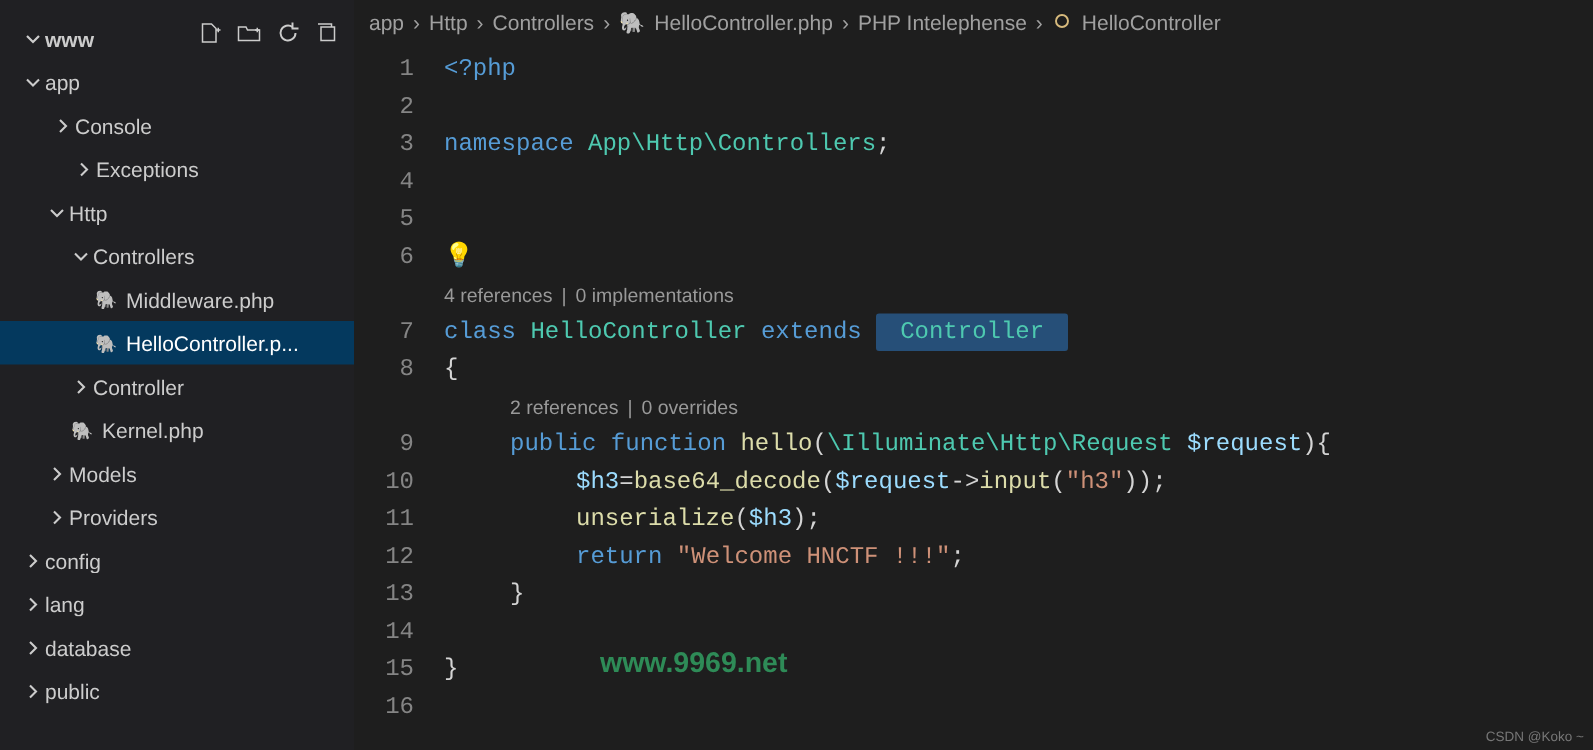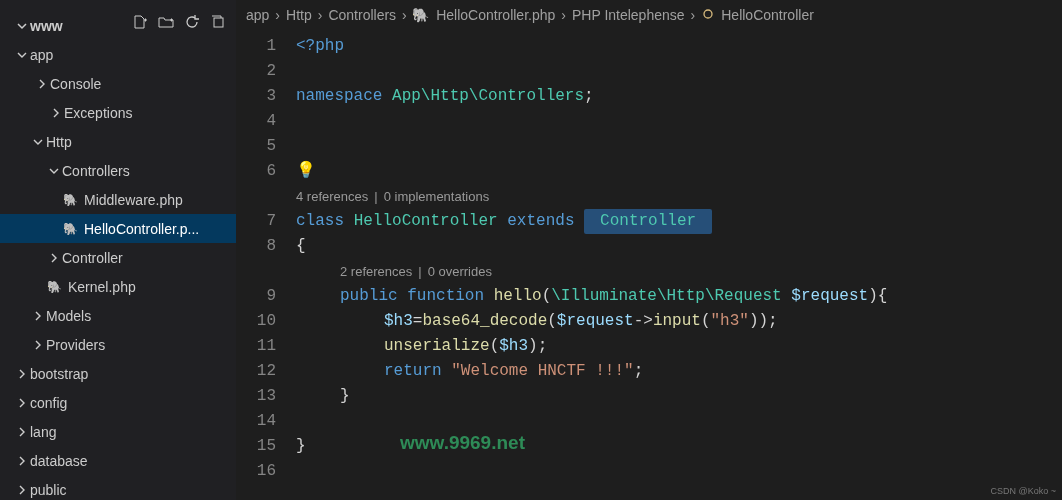--- a/index.html
+++ b/index.html
@@ -269,28 +269,20 @@
         </span>
       <span class="tree-label">Models</span>
     </div>
     <div class="tree-item" style="padding-left:30px">
       <span class="tree-chevron">
           <svg width="12" height="12" viewBox="0 0 12 12">
             <path d="M4 2 L8 6 L4 10" fill="none" stroke="#ccc" stroke-width="1.4"></path>
           </svg>
         </span>
       <span class="tree-label">Providers</span>
-    </div>
-    <div class="tree-item" style="padding-left:14px">
-      <span class="tree-chevron">
-          <svg width="12" height="12" viewBox="0 0 12 12">
-            <path d="M4 2 L8 6 L4 10" fill="none" stroke="#ccc" stroke-width="1.4"></path>
-          </svg>
-        </span>
-      <span class="tree-label">bootstrap</span>
     </div>
     <div class="tree-item" style="padding-left:14px">
       <span class="tree-chevron">
           <svg width="12" height="12" viewBox="0 0 12 12">
             <path d="M4 2 L8 6 L4 10" fill="none" stroke="#ccc" stroke-width="1.4"></path>
           </svg>
         </span>
       <span class="tree-label">config</span>
     </div>
     <div class="tree-item" style="padding-left:14px">

